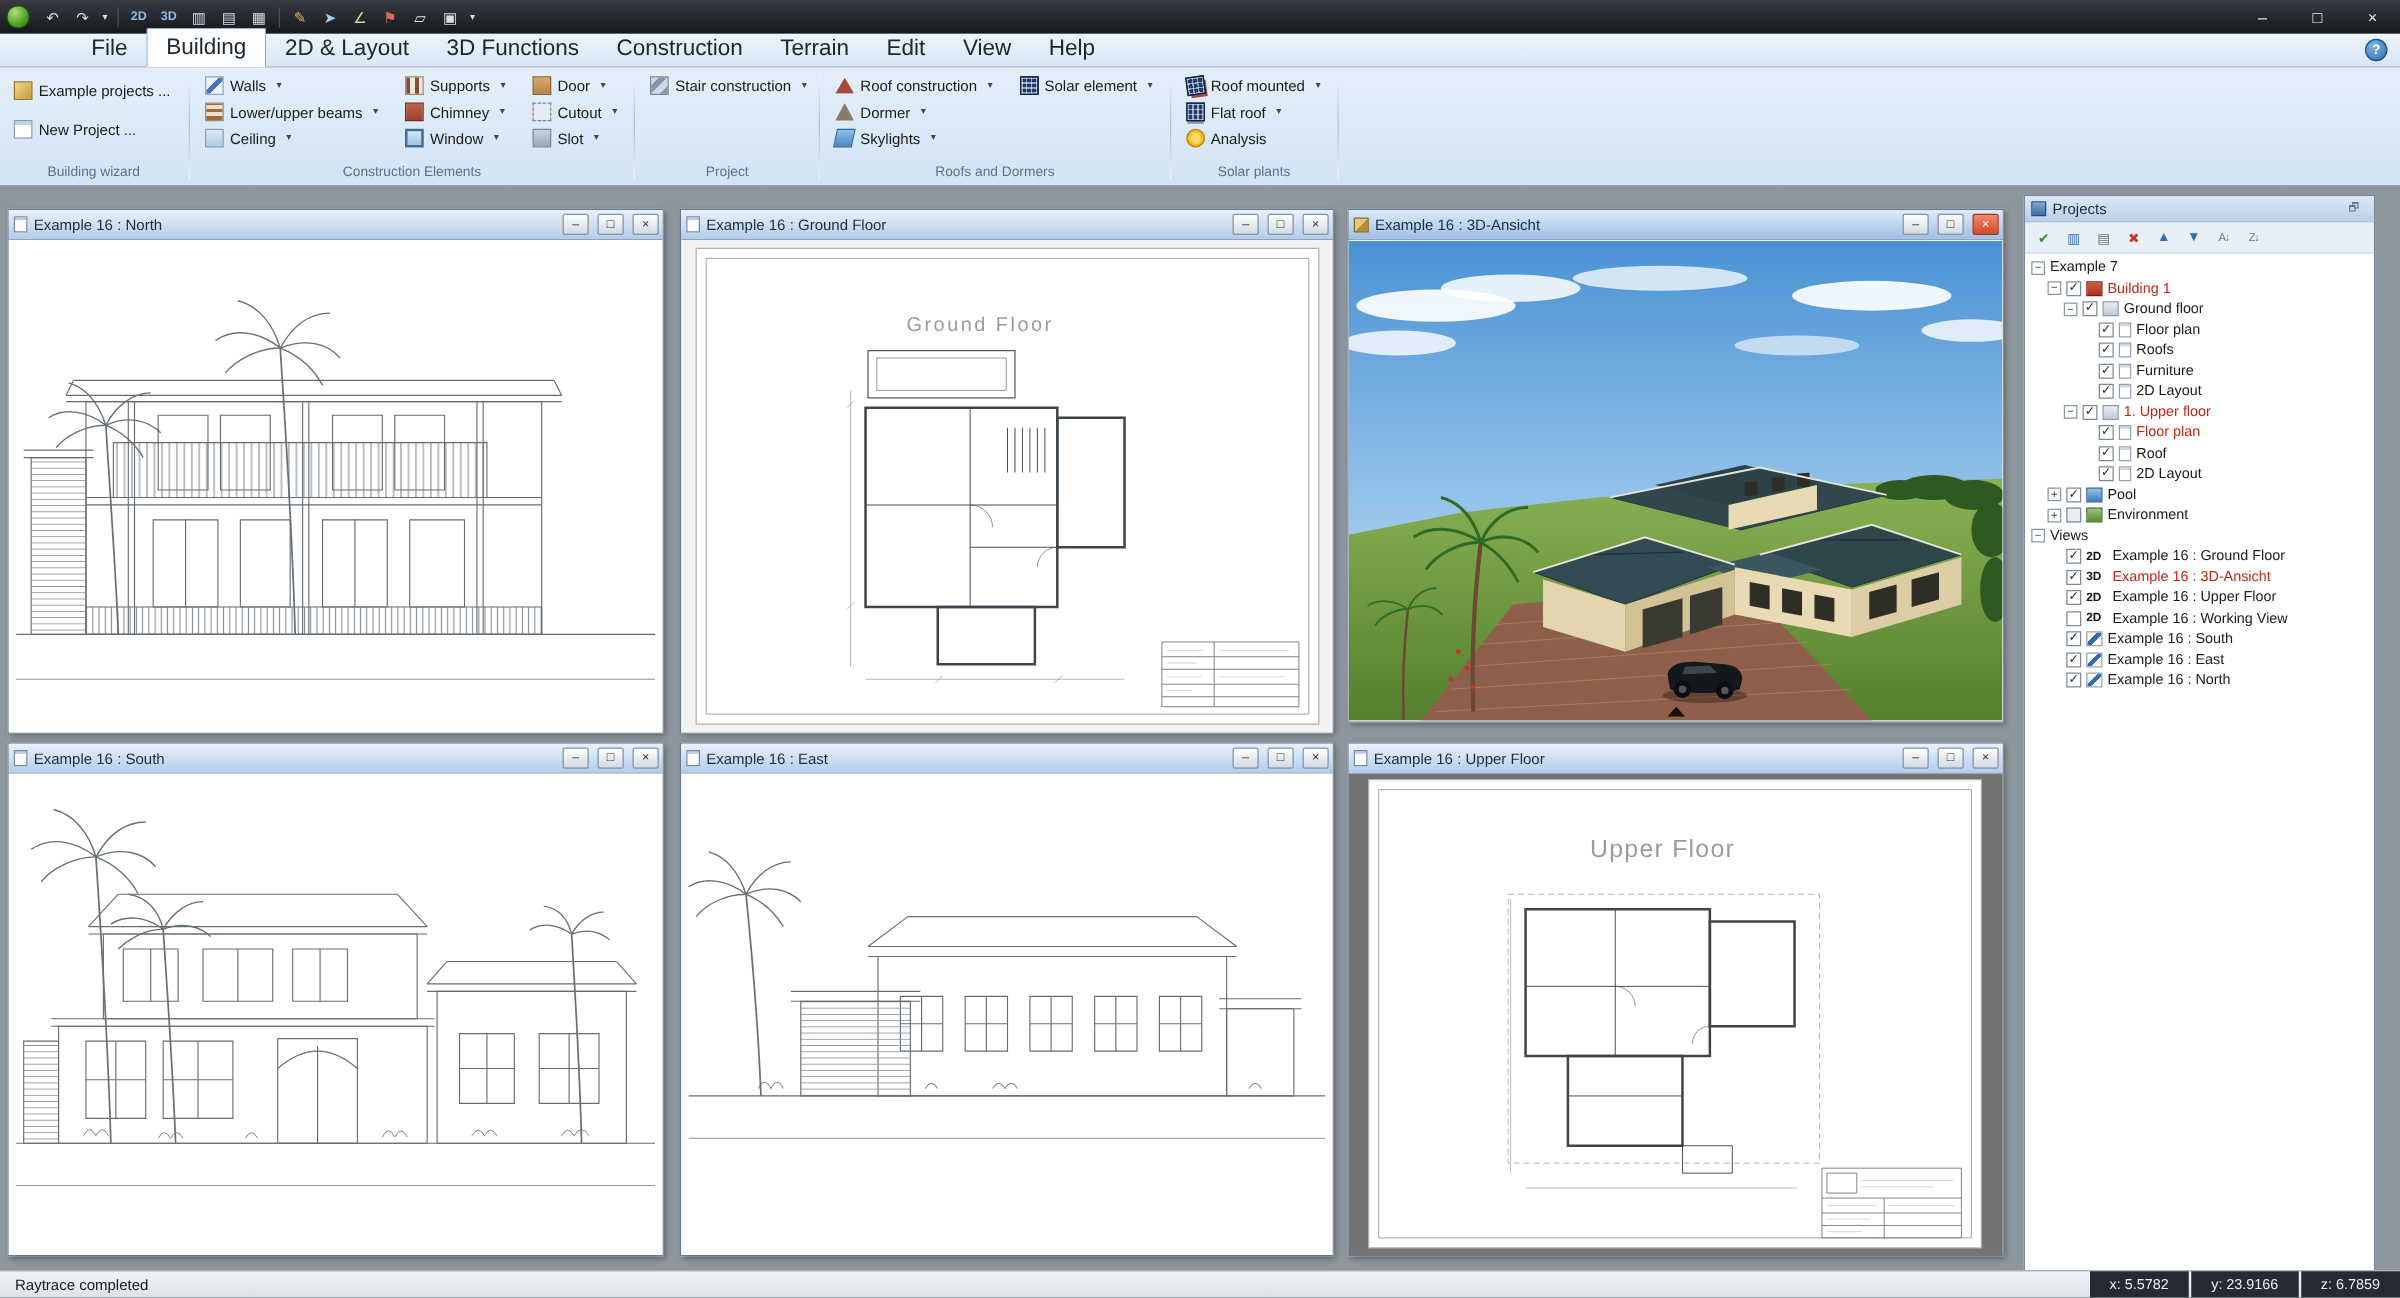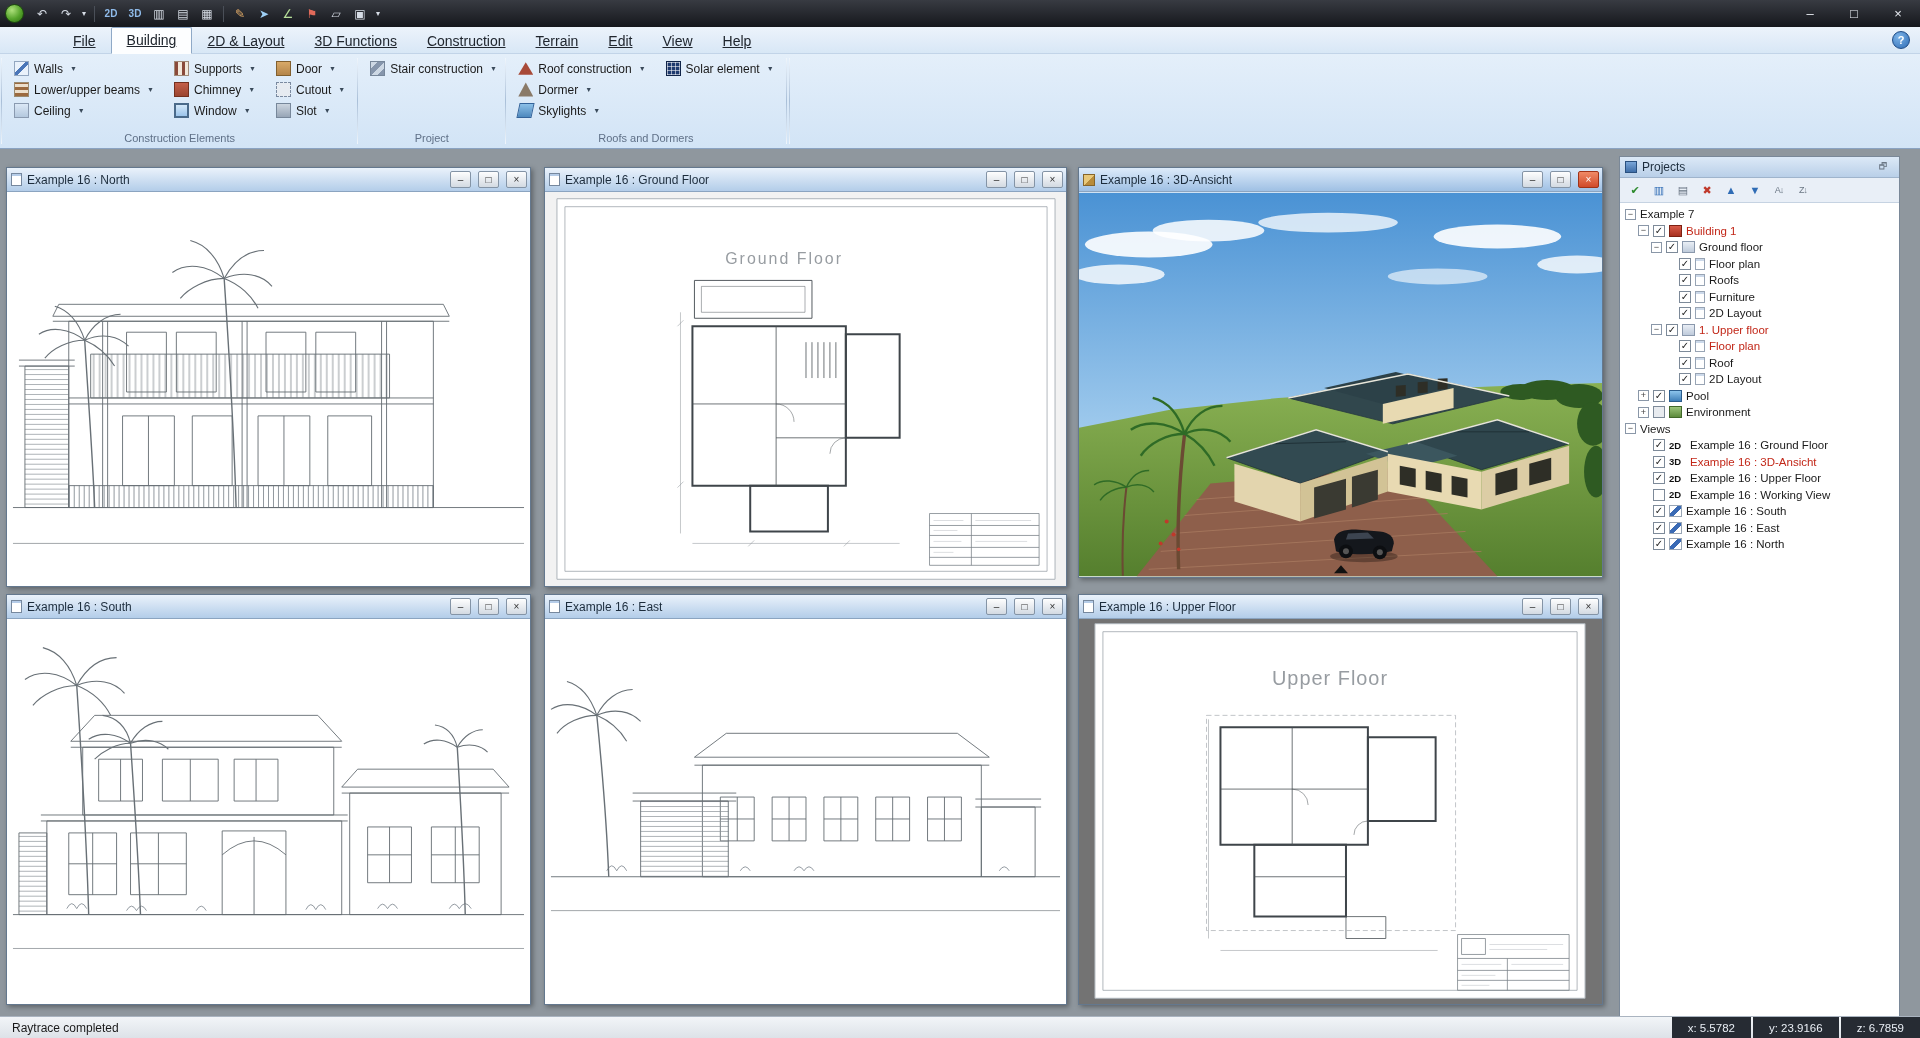--- a/index.html
+++ b/index.html
@@ -17,21 +17,21 @@
   .tic.small { font-size:8px; min-width:10px; }
   .tic.txt { font-size:10px; font-weight:bold; color:#8fbbea; }
   .tsep { width:1px; height:16px; background:#4a4f58; margin:0 4px; }
   .titlebar .spacer { flex:1; }
   .winctl { width:44px; height:27px; display:flex; align-items:center; justify-content:center; color:#e8ecf2; font-size:13px; }
 
   
   .menubar { position:absolute; left:0; top:27px; width:1920px; height:27px;
     background:linear-gradient(#ecf3fb,#d8e7f6); border-bottom:1px solid #c2d4e8;
     display:flex; align-items:flex-end; padding-left:58px; }
-  .rtab { padding:4px 15px 5px; font-size:14px; color:#20262e; position:relative; top:1px;text-decoration:underline; }
+  .rtab { padding:4px 15px 5px; font-size:18px; color:#20262e; position:relative; top:1px; }
   .rtab.active { background:#fdfeff; border:1px solid #8fa9c7; border-bottom:1px solid #fdfeff; border-radius:2px 2px 0 0; }
   .helpdot { position:absolute; right:10px; top:4px; width:18px; height:18px; border-radius:50%;
     background:radial-gradient(circle at 35% 30%, #7db4e8, #2f6cb5); color:#fff; font-size:11px; font-weight:bold;
     display:flex; align-items:center; justify-content:center; border:1px solid #1e4b86; }
 
   
   .ribbon { position:absolute; left:0; top:54px; width:1920px; height:95px;
     background:linear-gradient(#e4effa,#d2e4f6); border-bottom:1px solid #8aa3c2; display:flex; }
   .rgroup { display:flex; flex-direction:column; padding:4px 8px 0; }
   .ritems { flex:1; display:flex; gap:14px; align-items:flex-start; }
@@ -170,20 +170,35 @@
     <span class="rtab">Construction</span>
     <span class="rtab">Terrain</span>
     <span class="rtab">Edit</span>
     <span class="rtab">View</span>
     <span class="rtab">Help</span>
     <span class="helpdot">?</span>
   </div>
 
   <div class="ribbon">
 
+    <div class="rgroup" style="width:150px">
+      <div class="ritems">
+          <div class="rcol" style="gap:10px; padding-top:4px">
+        <div class="ritem">
+          <span class="ric i-exproj"></span>
+          <span>Example projects ...</span>
+        </div>
+        <div class="ritem">
+          <span class="ric i-newproj"></span>
+          <span>New Project ...</span>
+        </div>
+      </div>
+        </div>
+      <div class="rlabel">Building wizard</div>
+    </div>
     <div class="rsep"></div>
 
     <div class="rgroup">
       <div class="ritems">
         <div class="rcol">
           <div class="ritem">
             <span class="ric i-walls"></span>
             <span>Walls</span>
               <span class="dd">▼</span>
           </div>
@@ -275,20 +290,41 @@
             <span class="ric i-solar"></span>
             <span>Solar element</span>
               <span class="dd">▼</span>
           </div>
         </div>
       </div>
       <div class="rlabel">Roofs and Dormers</div>
     </div>
     <div class="rsep"></div>
 
+    <div class="rgroup">
+      <div class="ritems">
+          <div class="rcol">
+        <div class="ritem">
+          <span class="ric i-roofmounted"></span>
+          <span>Roof mounted</span>
+              <span class="dd">▼</span>
+        </div>
+        <div class="ritem">
+          <span class="ric i-flatroof"></span>
+          <span>Flat roof</span>
+              <span class="dd">▼</span>
+        </div>
+        <div class="ritem">
+          <span class="ric i-analysis"></span>
+          <span>Analysis</span>
+        </div>
+      </div>
+        </div>
+      <div class="rlabel">Solar plants</div>
+    </div>
     <div class="rsep"></div>
   </div>
 
   <div class="workspace">
 
     <div class="mdi" style="left:6px; top:18px; width:525px; height:420px">
       <div class="mdi-title">
         <span class="doc-ic"></span>
         <span class="mdi-title-text">Example 16 : North</span>
         <span class="wbtn">–</span>

